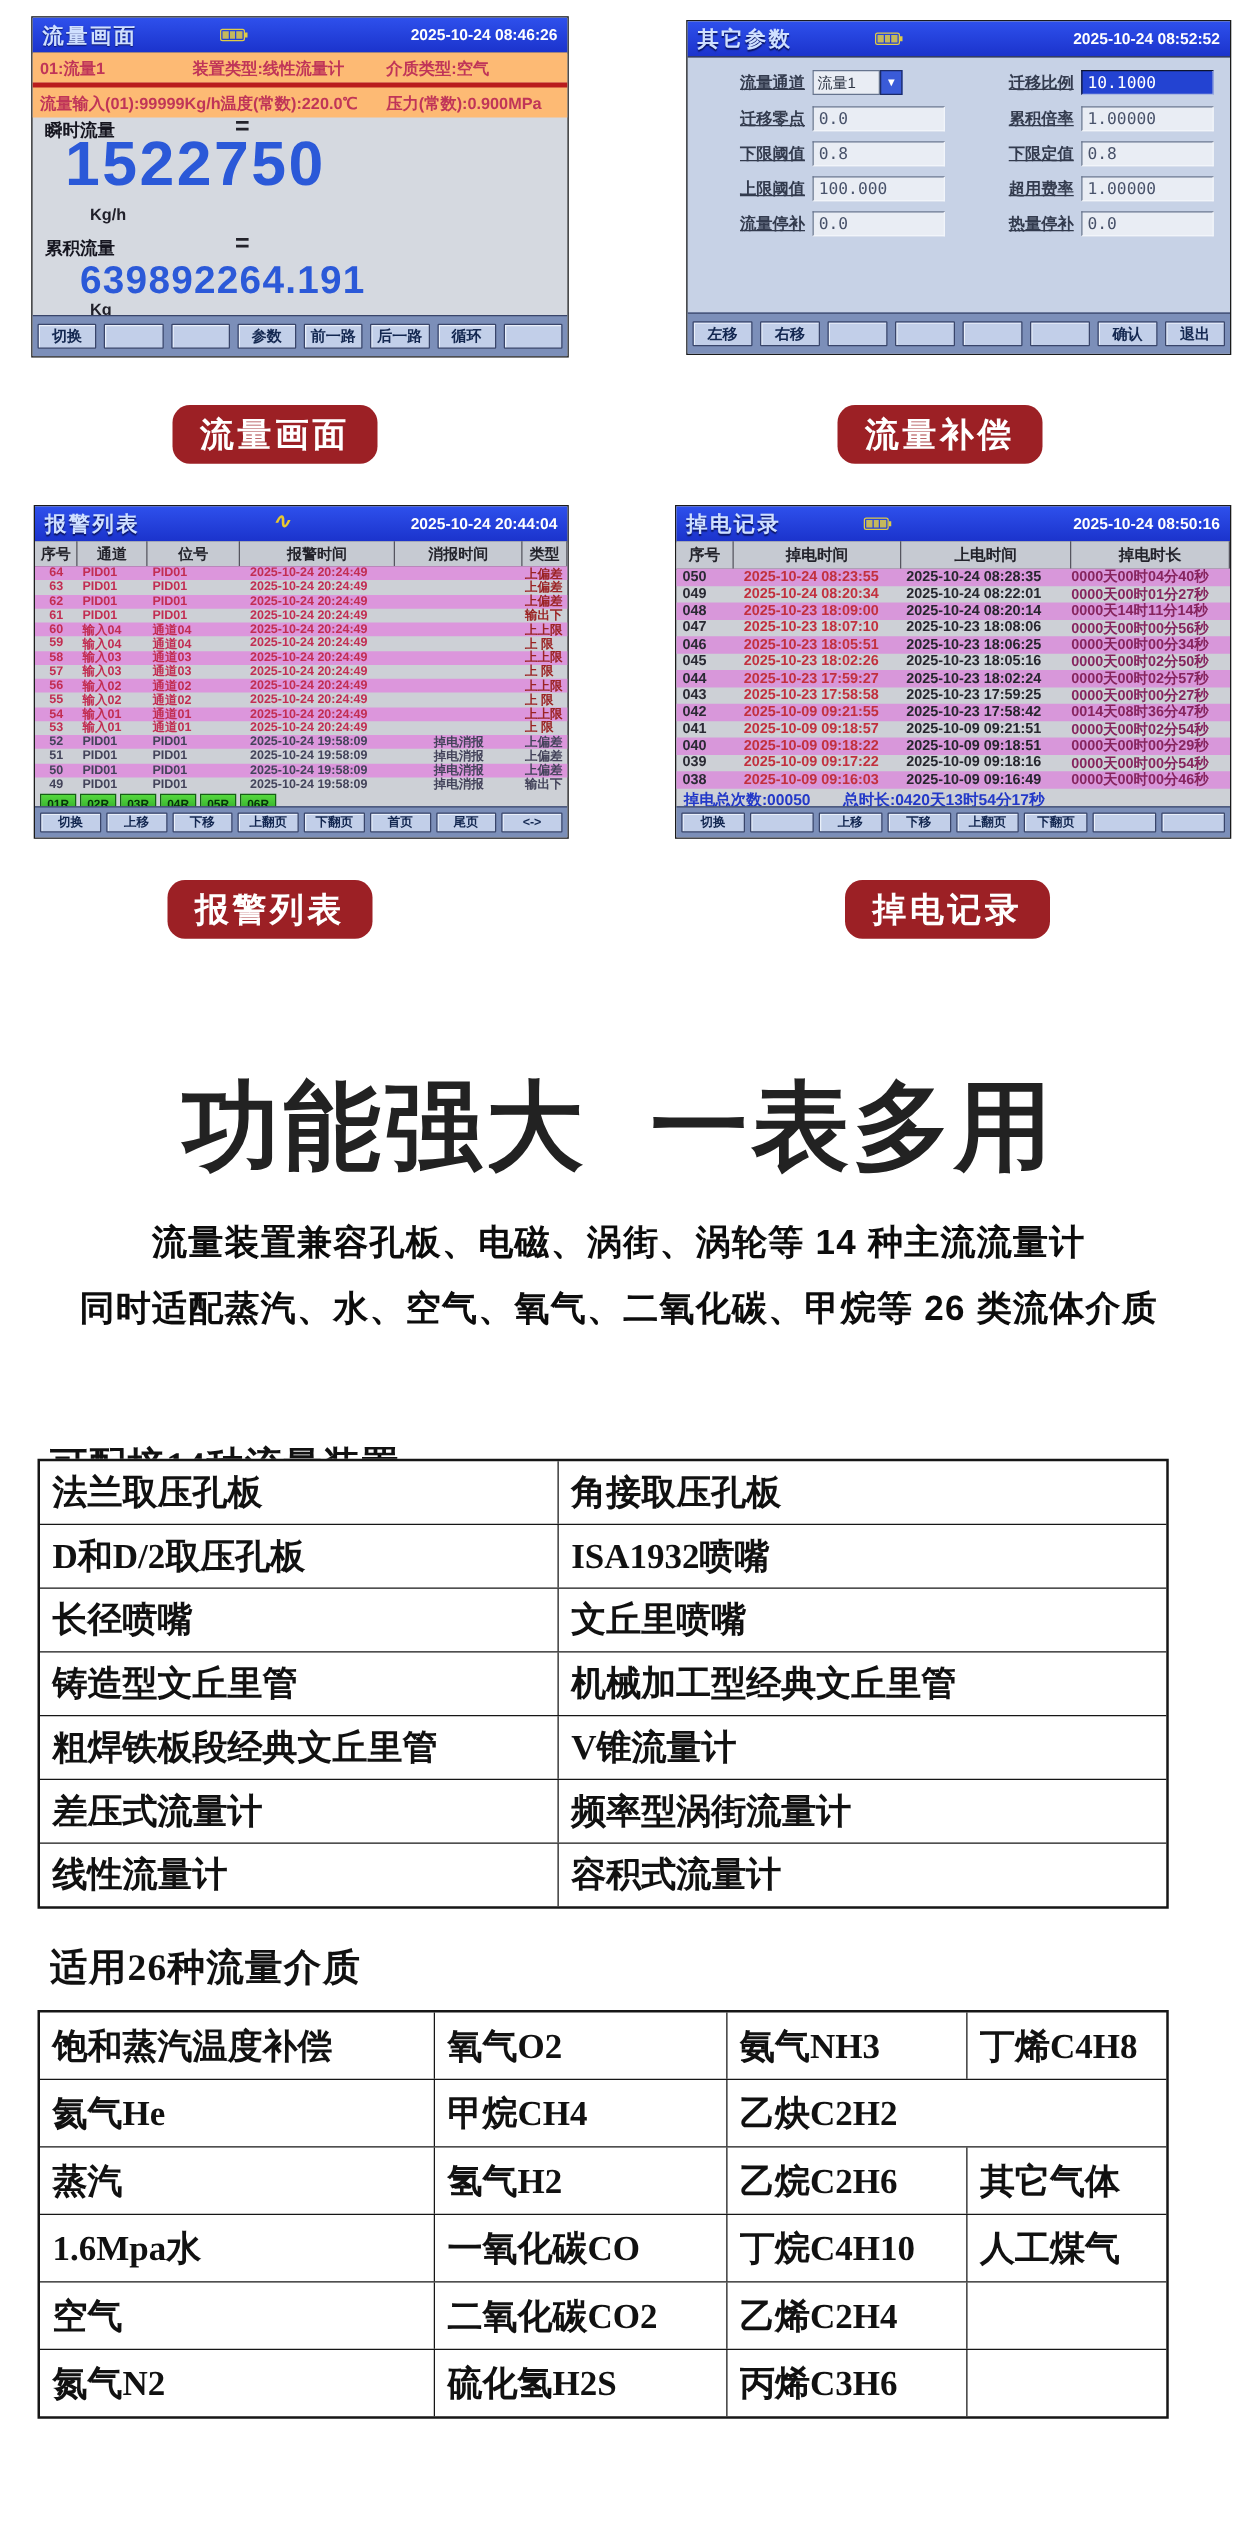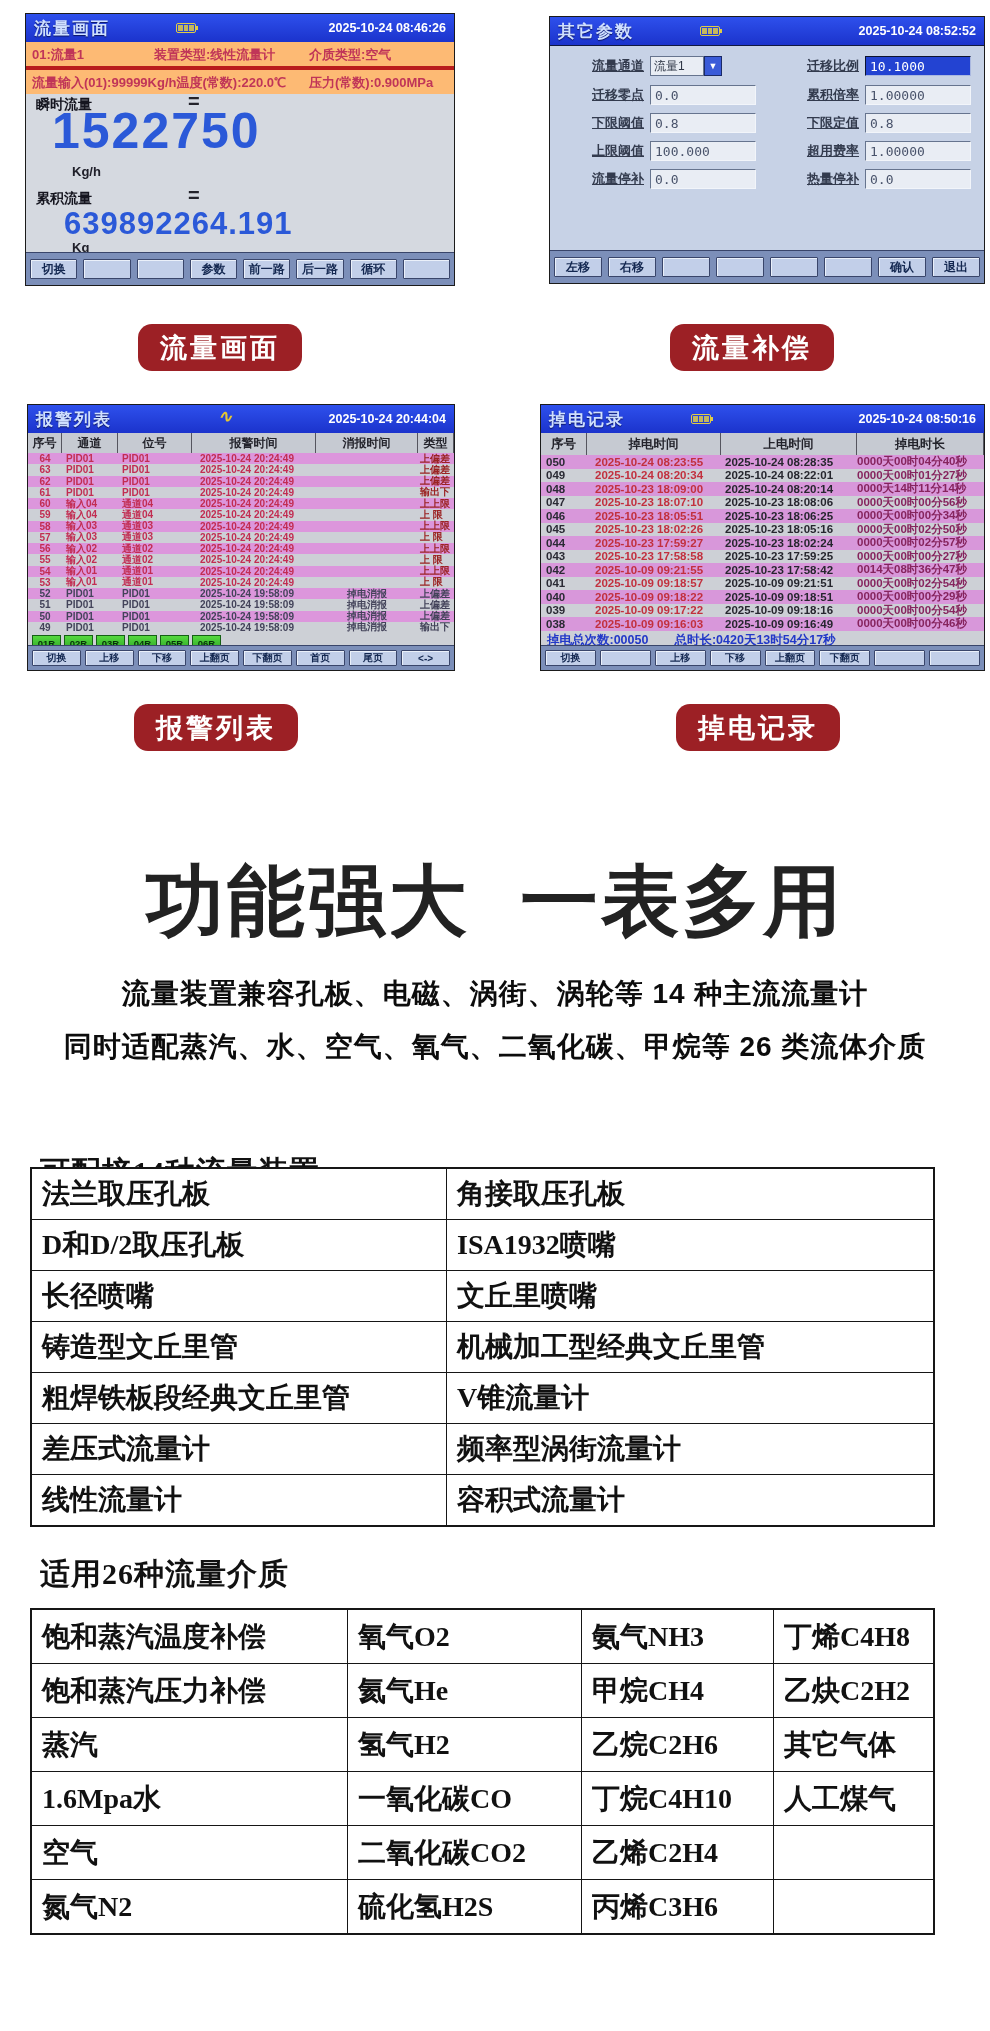--- a/index.html
+++ b/index.html
@@ -592,21 +592,20 @@
   <div class="ctable" id="media-table">
 
       <div class="m-row">
         <span>饱和蒸汽温度补偿</span>
         <span>氧气O2</span>
         <span>氨气NH3</span>
         <span>丁烯C4H8</span>
       </div>
 
       <div class="m-row">
-        <span>饱和蒸汽压力补偿</span>
         <span>氦气He</span>
         <span>甲烷CH4</span>
         <span>乙炔C2H2</span>
       </div>
 
       <div class="m-row">
         <span>蒸汽</span>
         <span>氢气H2</span>
         <span>乙烷C2H6</span>
         <span>其它气体</span>

